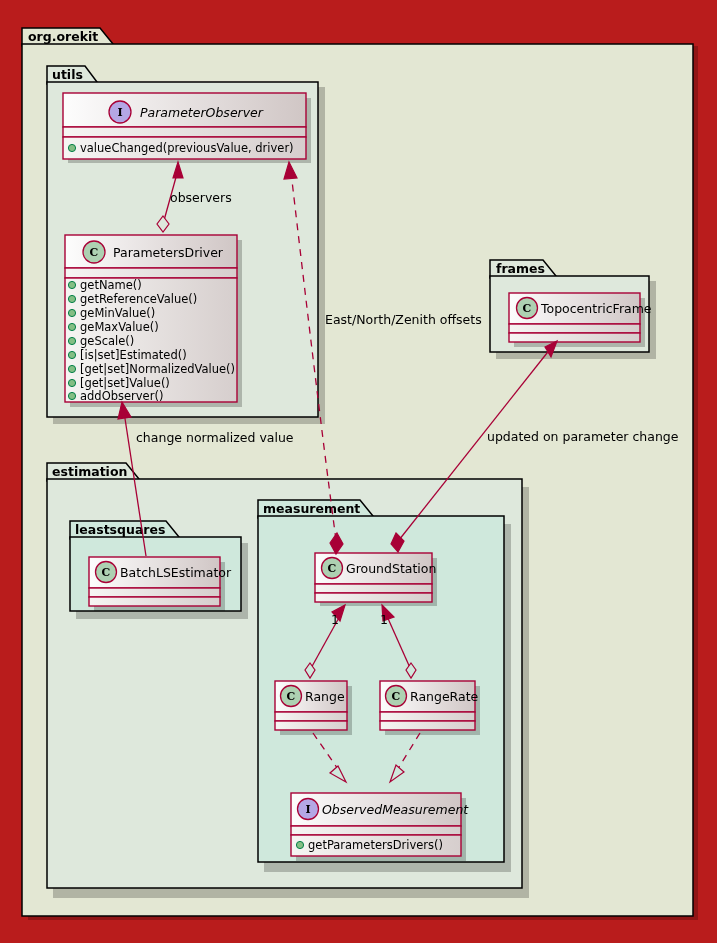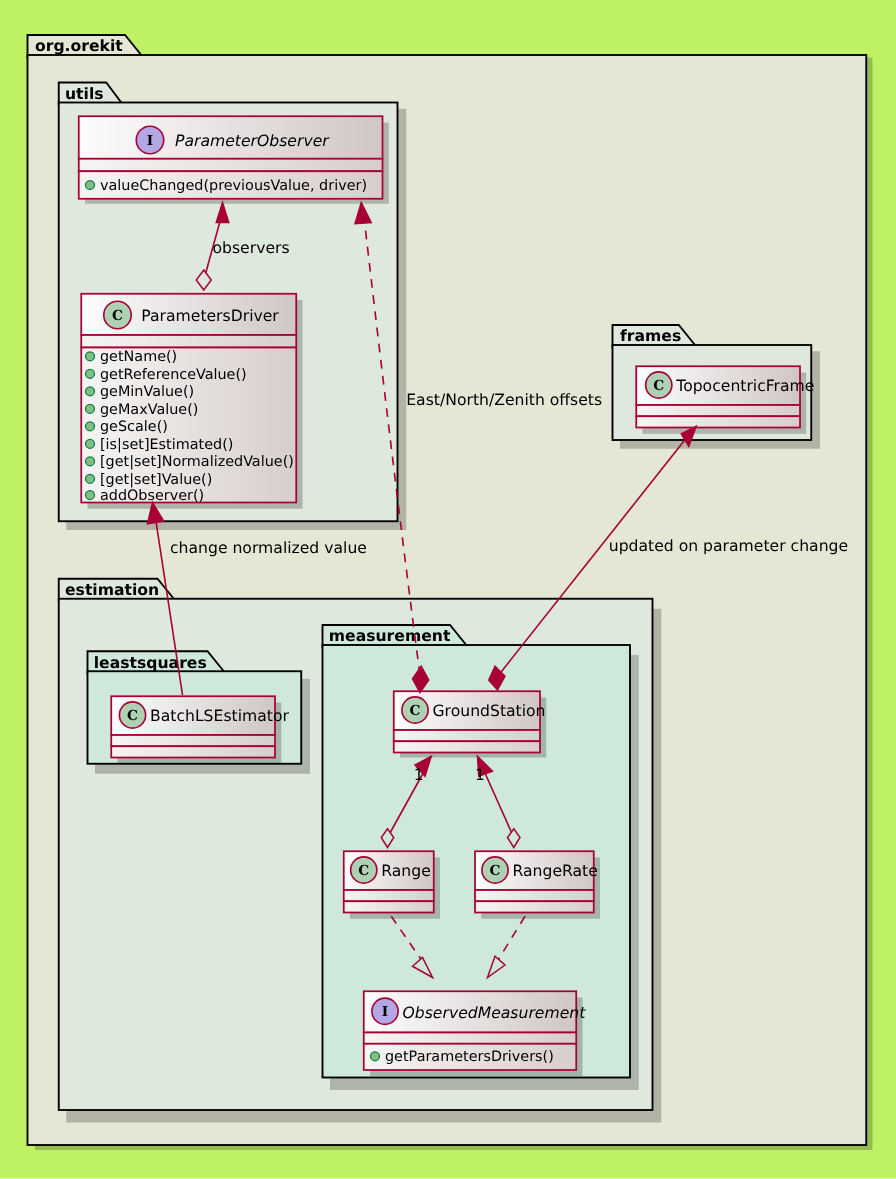--- a/index.html
+++ b/index.html
@@ -10,21 +10,21 @@
   body {
     width: 717px;
     height: 943px;
     font-family: "DejaVu Sans", sans-serif;
     overflow: hidden;
   }
   #diagram-root {
     position: relative;
     width: 717px;
     height: 943px;
-    background: #bef264;
+    background: #b91c1c;
     text-decoration: underline;
   }
   svg#uml-canvas {
     position: absolute;
     left: 0;
     top: 0;
     width: 717px;
     height: 943px;
     display: block;
   }

